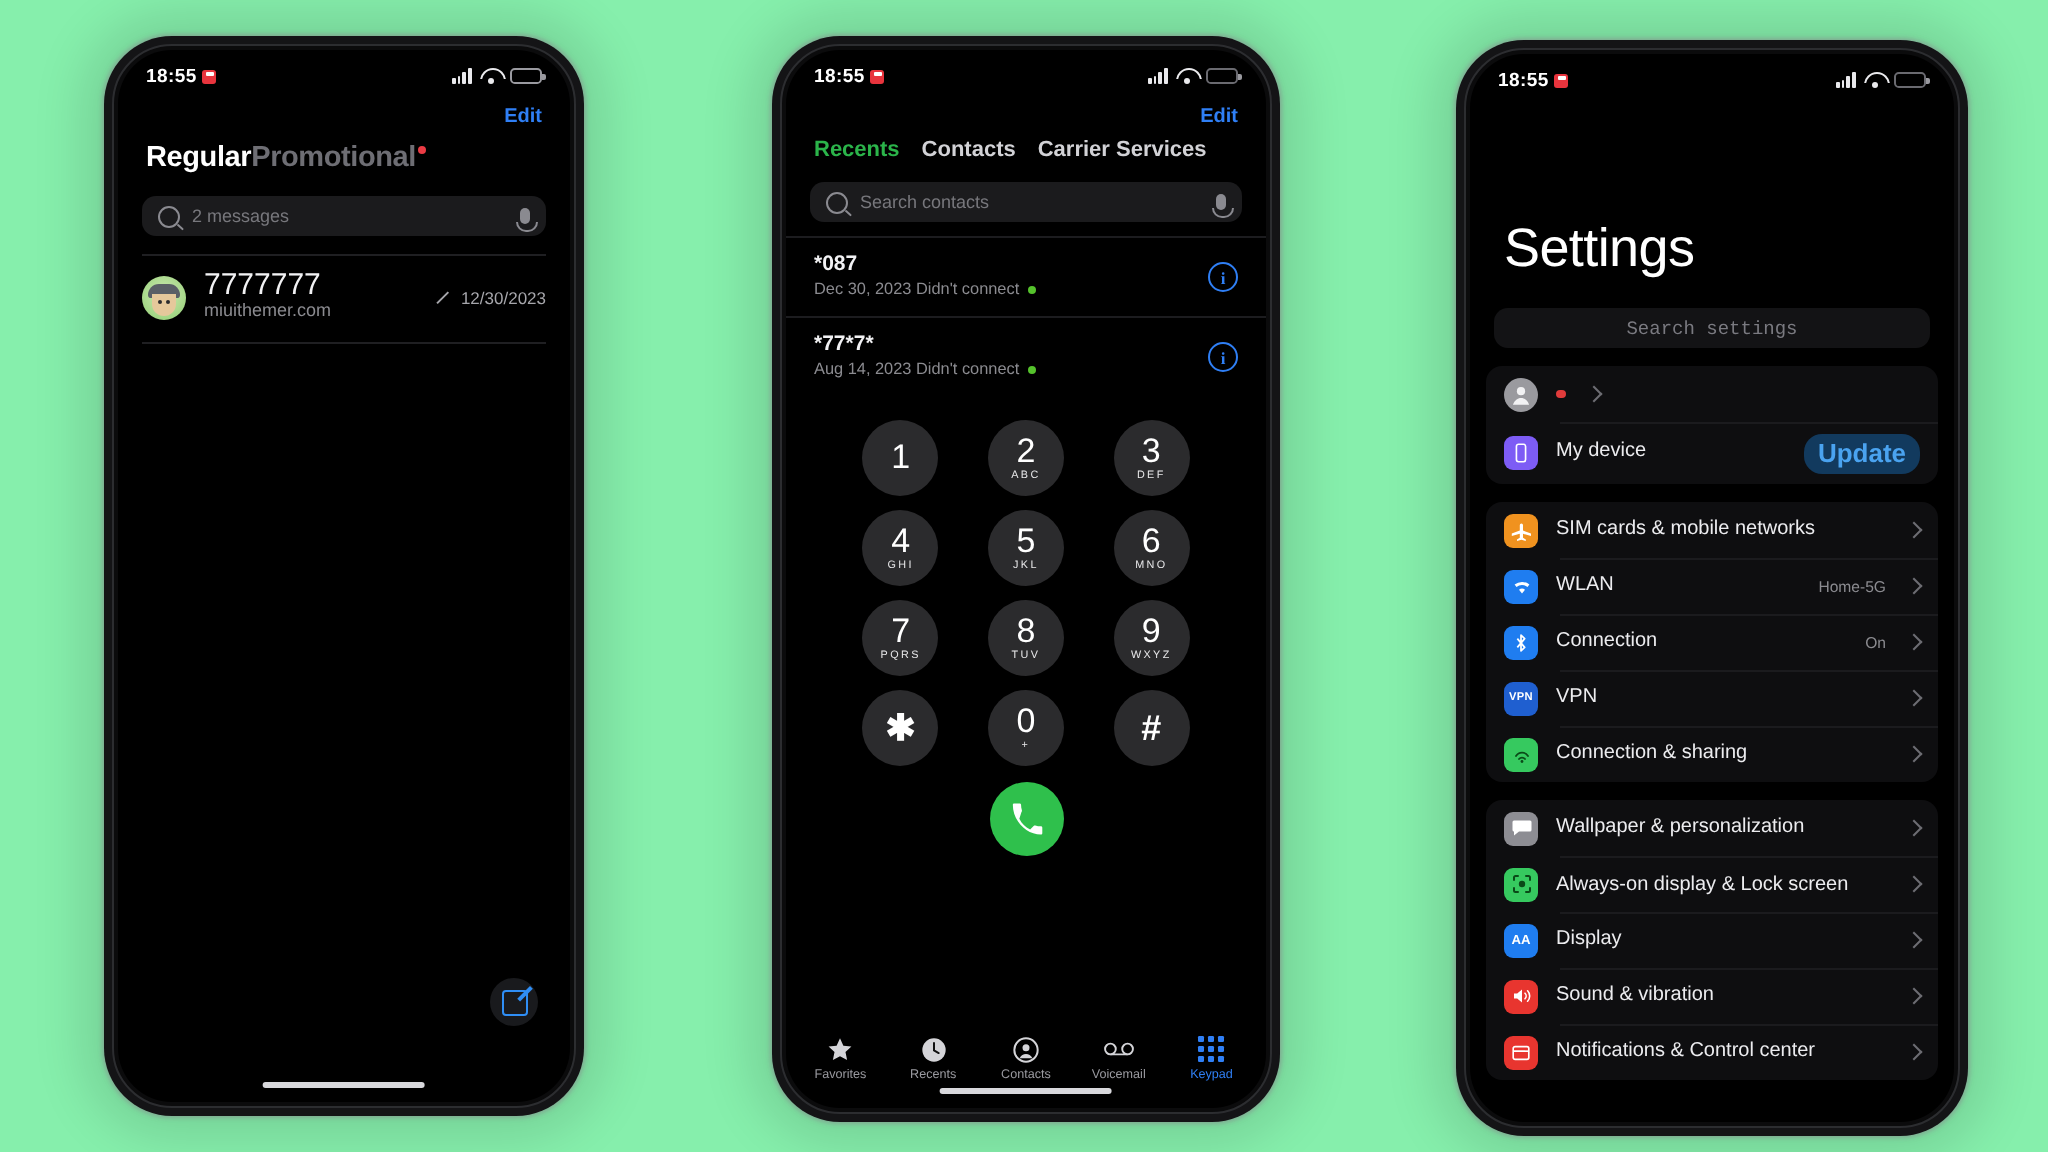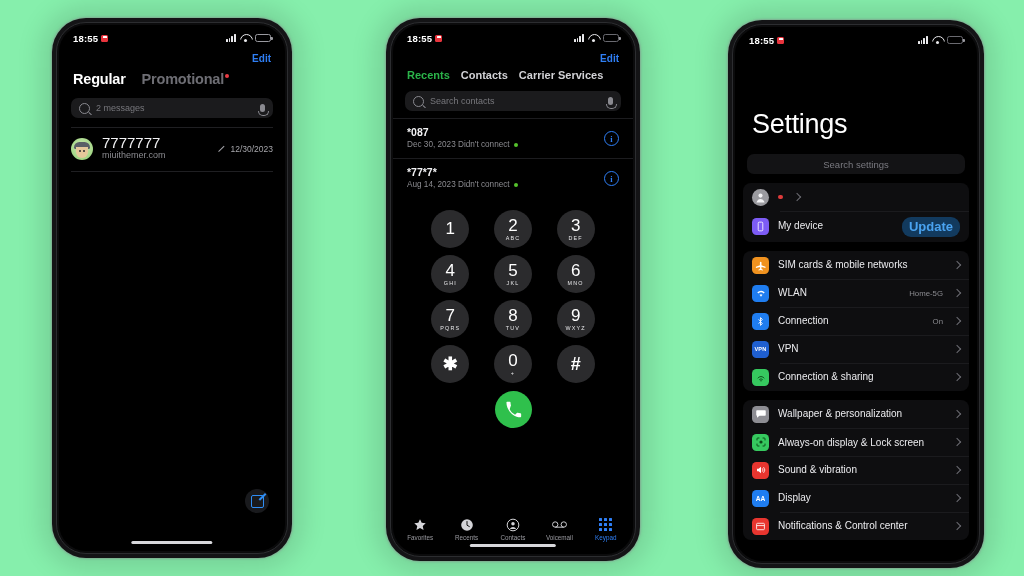--- a/index.html
+++ b/index.html
@@ -61,21 +61,21 @@
              display:flex;align-items:center;gap:6px;padding:0 8px;}
   .searchbar .ph{color:#77777c;font-size:9px;flex:1;}
   .mag{width:9px;height:9px;border:1.4px solid #8a8a90;border-radius:50%;position:relative;flex:none;}
   .mag:after{content:"";position:absolute;right:-3.2px;bottom:-2.2px;width:4px;height:1.4px;
              background:#8a8a90;transform:rotate(42deg);border-radius:1px;}
   .mic{width:5px;height:8px;background:#8a8a90;border-radius:3px;position:relative;flex:none;}
   .mic:after{content:"";position:absolute;left:-2px;bottom:-3.5px;width:9px;height:4px;
              border:1.3px solid #8a8a90;border-top:none;border-radius:0 0 6px 6px;}
 
   
-  .tabsrow{display:flex;align-items:baseline;gap:16px;padding:6px 14px 2px;}
+  .tabsrow{display:flex;align-items:baseline;gap:0;padding:6px 14px 2px;}
   .tabsrow .t{font-size:14.5px;font-weight:700;color:#6e6e74;letter-spacing:-.2px;}
   .tabsrow .t.active{color:#fff;}
   .dotred{width:4px;height:4px;border-radius:50%;background:#ea3b44;display:inline-block;
           vertical-align:super;margin-left:1px;}
   .msgsep{height:1px;background:#1f1f22;margin:9px 12px 0;}
   .msgrow{display:flex;align-items:center;gap:9px;padding:8px 12px 9px;}
   .avatar{width:22px;height:22px;border-radius:50%;flex:none;
           background:radial-gradient(circle at 50% 42%, #cfe9b4 0%, #a9d98c 60%, #8fce72 100%);
           position:relative;overflow:hidden;}
   .avatar .cap{position:absolute;left:3px;top:3.5px;width:16px;height:7px;background:#5a5f66;border-radius:7px 7px 2px 2px;}
@@ -124,21 +124,21 @@
   .tbitem .lab{font-size:6.3px;color:#9a9aa0;}
   .tbitem.active .lab{color:#2f7ff5;}
   .ic{width:15px;height:15px;display:flex;align-items:center;justify-content:center;color:#d4d4d8;}
   .keypadgrid{display:grid;grid-template-columns:repeat(3,3px);grid-template-rows:repeat(3,3px);gap:2px;}
   .keypadgrid i{display:block;width:3px;height:3px;background:#2f7ff5;border-radius:.6px;}
 
   
   .settitle{color:#fff;font-size:27px;font-weight:400;letter-spacing:-.3px;padding:56px 0 0 17px;}
   .setsearch{margin:14px 12px 0;height:20px;border-radius:7px;background:#131315;
              display:flex;align-items:center;justify-content:center;}
-  .setsearch .ph{color:#7a7a80;font-size:9.5px;}
+  .setsearch .ph{color:#7a7a80;font-size:9.5px;font-family:Liberation Mono, monospace;}
   .setgroup{margin:9px 8px 0;background:#0e0e10;border-radius:8px;overflow:hidden;}
   .setrow{display:flex;align-items:center;gap:9px;padding:5.5px 9px;position:relative;}
   .setrow+.setrow:before{content:"";position:absolute;left:37px;right:0;top:0;height:1px;background:#1b1b1e;}
   .sicon{width:17px;height:17px;border-radius:4.5px;flex:none;display:flex;align-items:center;
          justify-content:center;font-size:7px;font-weight:700;color:#fff;}
   .sicon.round{border-radius:50%;}
   .slabel{flex:1;min-width:0;color:#ececef;font-size:10px;line-height:12.5px;}
   .ssub{color:#85858b;font-size:7.6px;line-height:10px;}
   .sval{color:#8b8b90;font-size:7.8px;white-space:nowrap;}
   .chev{width:5px;height:5px;border-right:1.2px solid #6d6d73;border-top:1.2px solid #6d6d73;
@@ -506,35 +506,35 @@
             <span class="sicon" style="background:#36c95f">
               <svg viewBox="0 0 24 24" width="12" height="12">
                   <path fill="none" stroke="#0a4a18" stroke-width="2" stroke-linecap="round" d="M4 8V5.5A1.5 1.5 0 015.5 4H8M16 4h2.5A1.5 1.5 0 0120 5.5V8M20 16v2.5a1.5 1.5 0 01-1.5 1.5H16M8 20H5.5A1.5 1.5 0 014 18.5V16"></path>
                   <circle cx="12" cy="12" r="3.2" fill="#0a4a18"></circle>
                 </svg>
             </span>
             <span class="slabel" style="line-height:11px">Always-on display &amp; Lock screen</span>
             <span class="chev"></span>
           </div>
           <div class="setrow">
+            <span class="sicon" style="background:#1f7df0;font-size:6.6px">AA</span>
+            <span class="slabel">Display</span>
+            <span class="chev"></span>
+          </div>
+          <div class="setrow">
             <span class="sicon" style="background:#e8352f">
               <svg viewBox="0 0 24 24" width="12" height="12">
                   <path fill="#fff" d="M4 9.5h3.2L12 5.4v13.2L7.2 14.5H4z"></path>
                   <path fill="none" stroke="#fff" stroke-width="1.6" stroke-linecap="round" d="M15 9.2a4 4 0 010 5.6M17.6 6.8a7.5 7.5 0 010 10.4"></path>
                 </svg>
             </span>
             <span class="slabel">Sound &amp; vibration</span>
             <span class="chev"></span>
           </div>
           <div class="setrow">
-            <span class="sicon" style="background:#1f7df0;font-size:6.6px">AA</span>
-            <span class="slabel">Display</span>
-            <span class="chev"></span>
-          </div>
-          <div class="setrow">
             <span class="sicon" style="background:#e8352f">
               <svg viewBox="0 0 24 24" width="11" height="11">
                   <rect x="3.5" y="5" width="17" height="14" rx="2" fill="none" stroke="#fff" stroke-width="1.8"></rect>
                   <path d="M3.5 10h17" stroke="#fff" stroke-width="1.8"></path>
                 </svg>
             </span>
             <span class="slabel">Notifications &amp; Control center</span>
             <span class="chev"></span>
           </div>
         </div>

